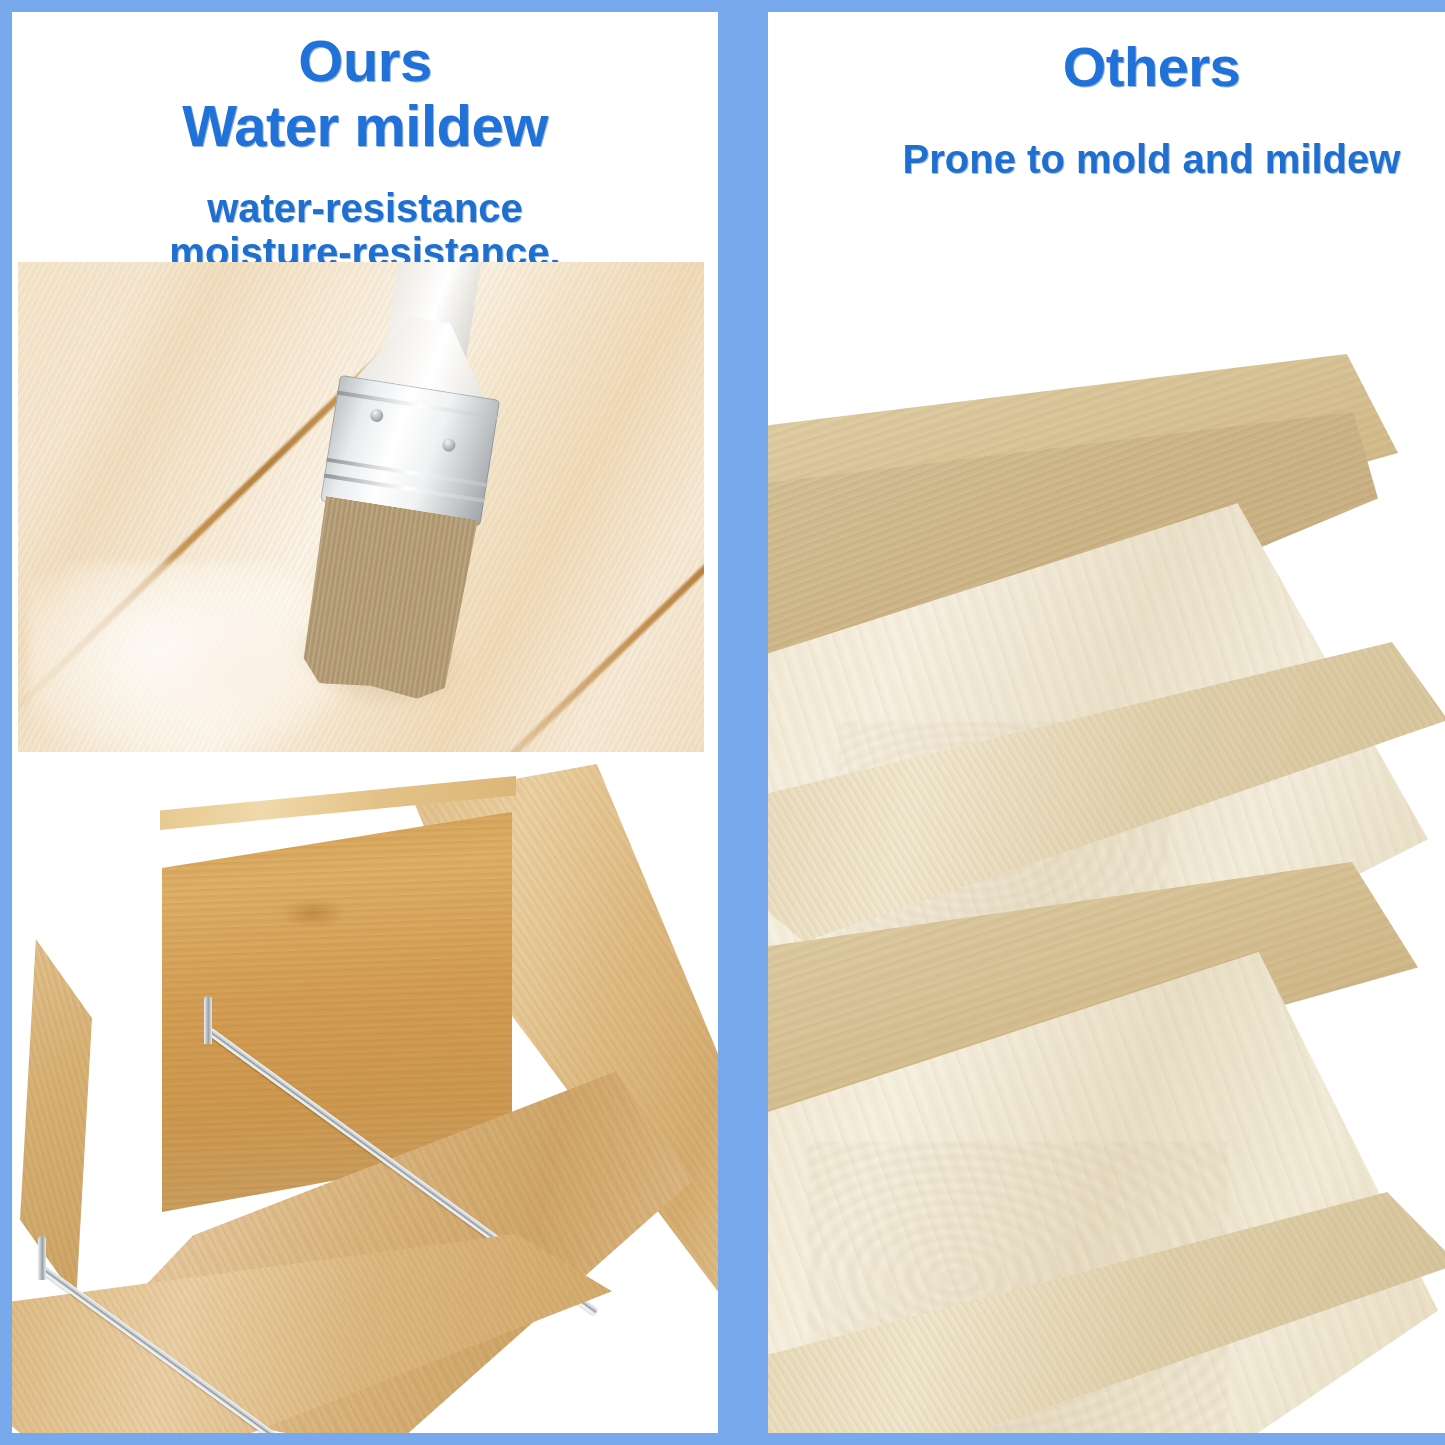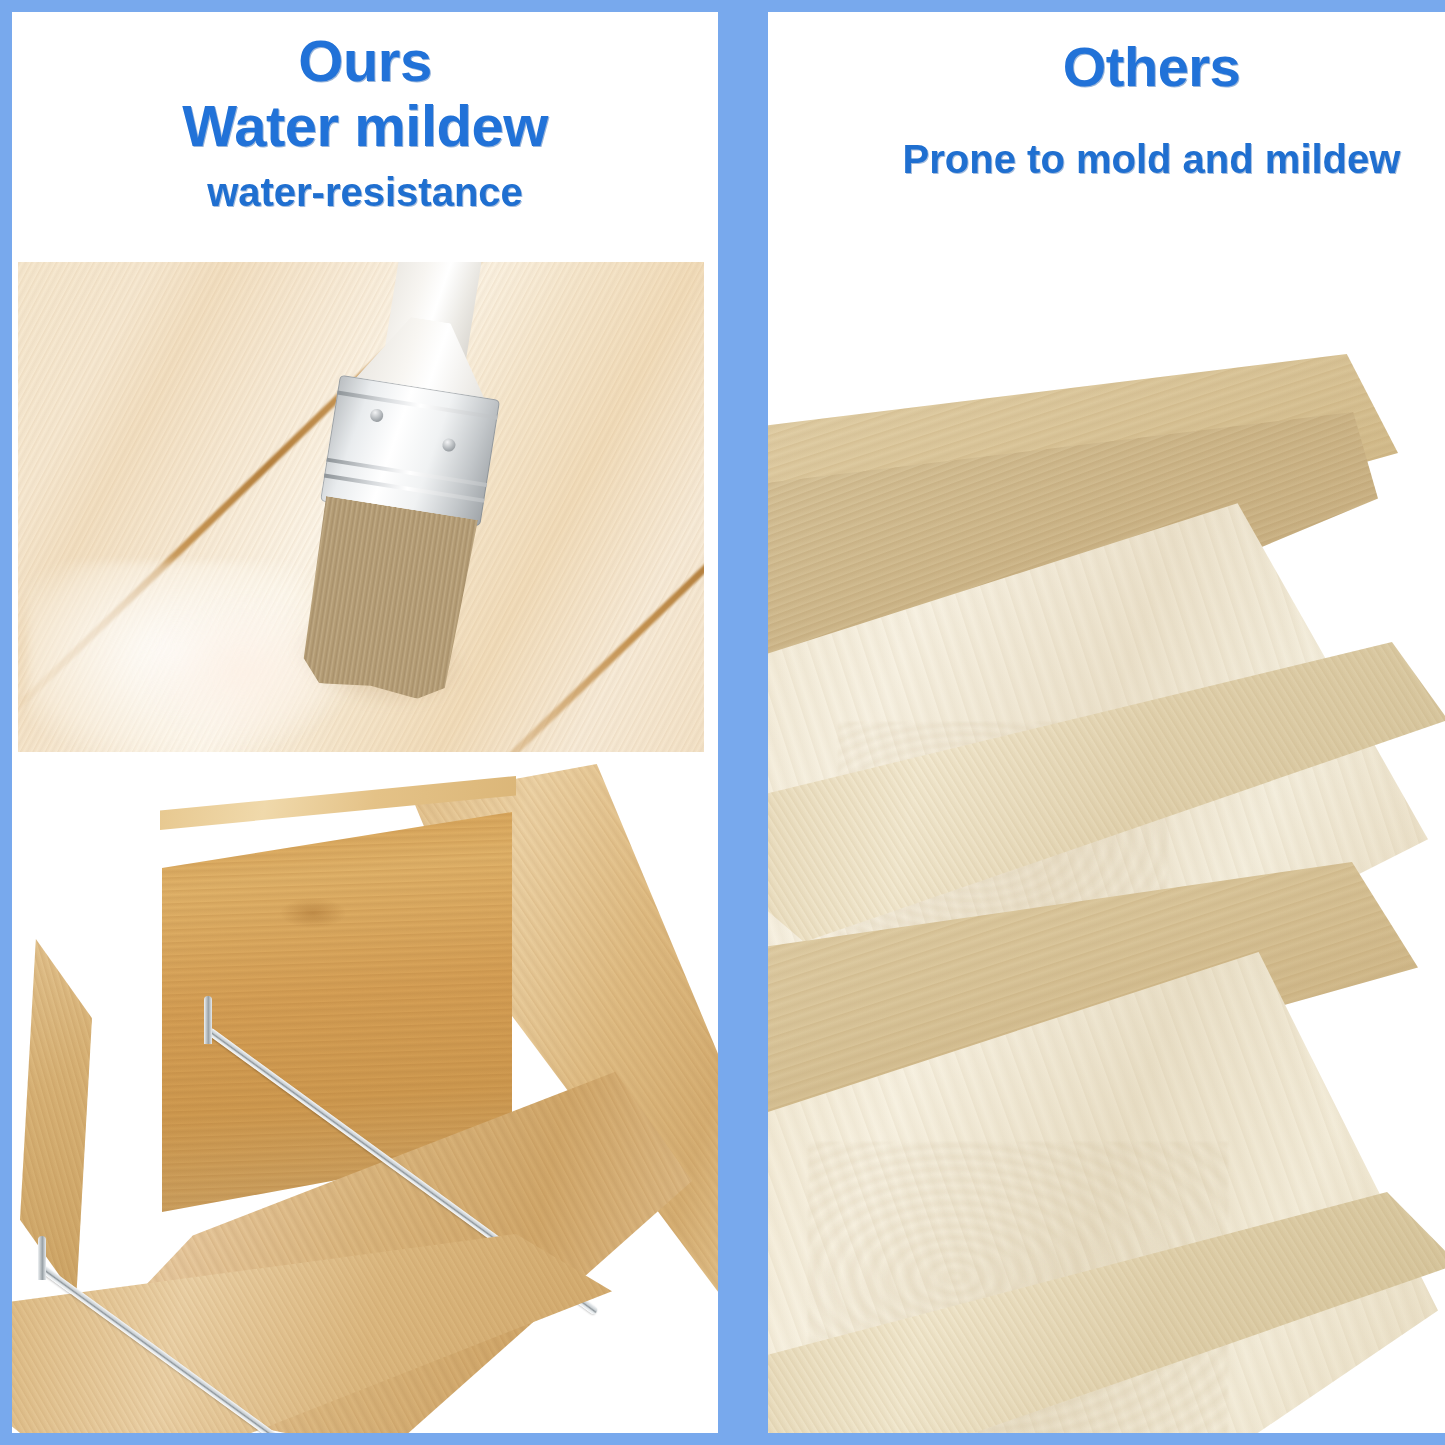--- a/index.html
+++ b/index.html
@@ -42,21 +42,21 @@
     font-weight:bold;
     color:#1f6fd0;
     text-shadow:1px 1px 0 rgba(30,90,170,.40);
   }
 
   
   #left-head { padding-top:18px; }
   #left-head .h-title.l1 { font-size:58px; line-height:62px; }
   #left-head .h-title.l2 { font-size:58px; line-height:64px; margin-top:2px;}
   #left-head .h-sub      { font-size:40px; line-height:44px; }
-  #left-head .h-sub.s1   { margin-top:12px; }
+  #left-head .h-sub.s1   { margin-top:28px; }
 
   
   #right-head { padding-top:24px; }
   #right-head .h-title.l1 { font-size:56px; line-height:62px; }
   #right-head .h-sub      { font-size:40px; line-height:58px;margin-top:32px; }
   #right-head .h-sub.s1   { margin-top:22px; }
 
   
   .pic { position:absolute; overflow:hidden; background:#fff; }
 
@@ -323,20 +323,21 @@
 <body>
 
 <div id="page">
 
   <div class="panel" id="panel-left">
 
     <div class="heading-block" id="left-head">
       <div class="h-title l1">Ours</div>
       <div class="h-title l2">Water mildew</div>
       <div class="h-sub s1">water-resistance</div>
+      <div class="h-sub s2">moisture-resistance.</div>
     </div>
 
     <div class="pic" id="pic-brush">
       <div class="bg"></div>
       <div class="grain" style="--ga:118deg"></div>
       <div class="seam s1"></div>
       <div class="seam s2"></div>
       <div class="wetpatch"></div>
       <div class="wetpatch2"></div>
 

